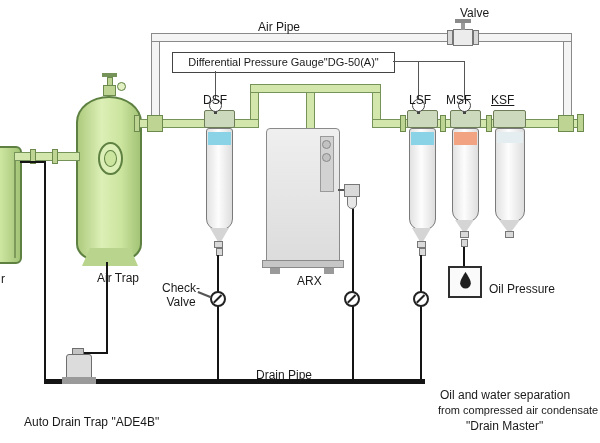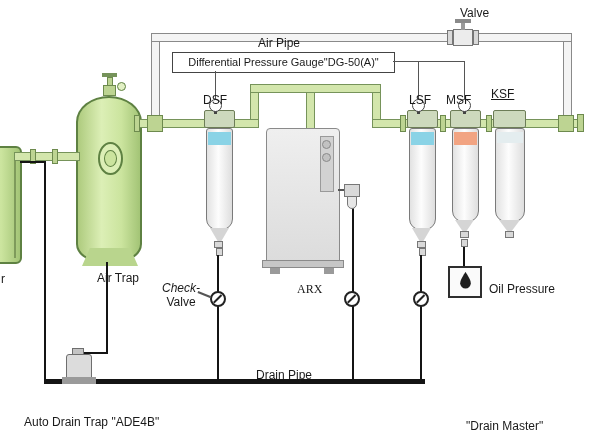--- a/index.html
+++ b/index.html
@@ -155,31 +155,33 @@
   <div class="cv" style="left:413px;top:291px;"></div>
 
   <div class="box-lbl" style="left:172px;top:52px;width:221px;height:19px;line-height:19px;">Differential Pressure Gauge"DG-50(A)"</div>
   <div class="thin" style="left:215px;top:71px;width:1px;height:29px;"></div>
   <div class="thin" style="left:393px;top:61px;width:72px;height:1px;"></div>
   <div class="thin" style="left:418px;top:61px;width:1px;height:38px;"></div>
   <div class="thin" style="left:464px;top:61px;width:1px;height:38px;"></div>
 
   <div class="thin" style="left:198px;top:291px;width:14px;height:1.5px;transform:rotate(22deg);transform-origin:left center;"></div>
 
-  <div class="lbl" style="left:258px;top:20px;margin-top:16px;">Air Pipe</div>
+  <div class="lbl" style="left:258px;top:20px;">Air Pipe</div>
   <div class="lbl" style="left:460px;top:6px;">Valve</div>
   <div class="lbl" style="left:203px;top:93px;">DSF</div>
   <div class="lbl" style="left:409px;top:93px;">LSF</div>
   <div class="lbl" style="left:446px;top:93px;">MSF</div>
-  <div class="lbl" style="left:491px;top:87px;text-decoration:underline;">KSF</div>
+  <div class="lbl" style="left:491px;top:93px;text-decoration:underline;">KSF</div>
   <div class="lbl" style="left:97px;top:271px;">Air Trap</div>
-  <div class="lbl" style="left:297px;top:282px;font-family:Liberation Serif, serif;">ARX</div>
+  <div class="lbl" style="left:297px;top:274px;">ARX</div>
   <div class="lbl" style="left:1px;top:272px;">r</div>
   <div class="lbl" style="left:162px;top:281px;text-align:center;">
-    <span style="display:block;font-style:italic;">Check-</span>
+    <span style="display:block;">Check-</span>
     <span style="display:block;">Valve</span>
   </div>
   <div class="lbl" style="left:489px;top:282px;">Oil Pressure</div>
   <div class="lbl" style="left:256px;top:368px;">Drain Pipe</div>
   <div class="lbl" style="left:24px;top:415px;">Auto Drain Trap "ADE4B"</div>
+  <div class="lbl" style="left:440px;top:388px;">Oil and water separation</div>
+  <div class="lbl small" style="left:438px;top:404px;">from compressed air condensate</div>
   <div class="lbl" style="left:466px;top:419px;">"Drain Master"</div>
 
 </div>
 
 </body></html>

